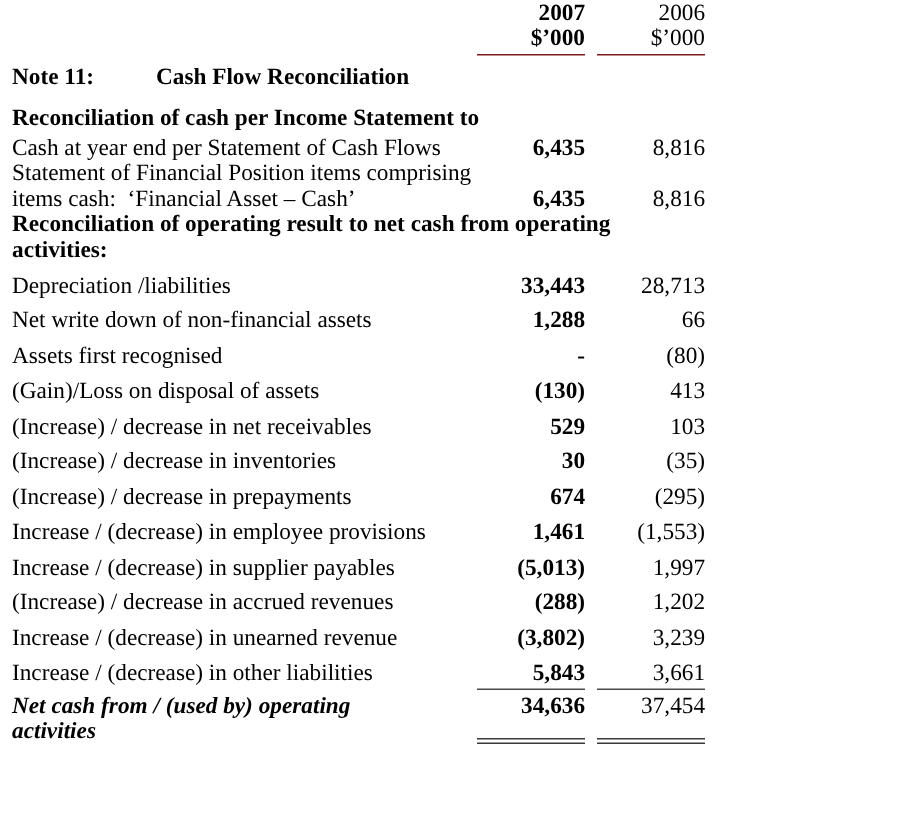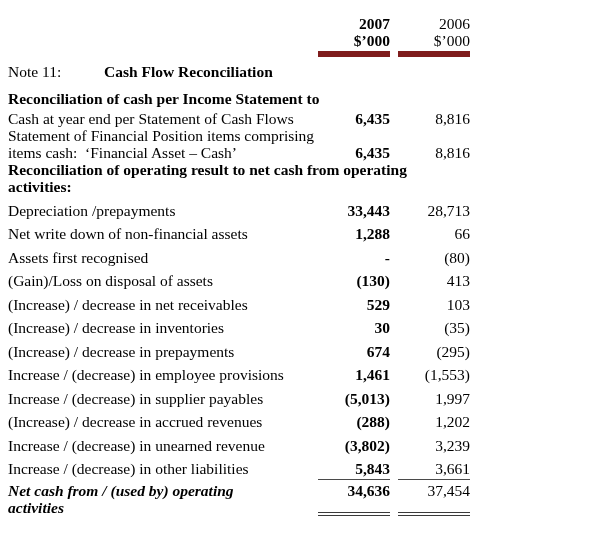--- a/index.html
+++ b/index.html
@@ -5,36 +5,36 @@
   html, body { margin: 0; padding: 0; background: #ffffff; }
   body {
     width: 600px; height: 557px;
     font-family: "Liberation Serif", "DejaVu Serif", serif;
     color: #000; font-size: 15.5px; line-height: 17px;
     overflow: hidden;
   }
   .page {
     box-sizing: border-box;
     width: 600px; height: 470px;
-    padding: 15px 130px 0 8px;
+    padding: 0 130px 0 8px;
   }
   .row { display: flex; align-items: baseline; }
   .label { flex: 1; white-space: pre; }
   .v { width: 72px; text-align: right; flex: none; }
   .v + .v { margin-left: 8px; }
   .b { font-weight: bold; }
   .bold { font-weight: bold; }
   .bi { font-weight: bold; font-style: italic; }
   
   .colhead { display: flex; justify-content: flex-end; }
   .colhead .v { text-align: right; }
-  .unitrow .v { border-bottom: 6px solid #7f1d1d; padding-bottom: 2px; }
+  .unitrow .v { border-bottom: 1px solid #7f1d1d; padding-bottom: 2px; }
   
   .note-line { margin-top: 6px; }
-  .note-label { display: inline-block; width: 96px; font-weight: normal; }
+  .note-label { display: inline-block; width: 96px; font-weight: bold; }
   .note-title { font-weight: bold; }
   
   .heading { font-weight: bold; font-family: Liberation Serif, serif; }
   .h1 { margin-top: 10px; }
   .block1 { margin-top: 3px; }
   
   .mrow { margin-top: 6.5px; }
   .first-mrow { margin-top: 8px; }
   .u1 { border-bottom: 1px solid #4a4a4a; padding-bottom: 2px; }
   .u2 { border-bottom: 4px double #3a3a3a; padding-bottom: 2px; }
@@ -82,21 +82,21 @@
     </div>
   </div>
 
   <div class="heading">
     <div>Reconciliation of operating result to net cash from operating</div>
     <div>activities:</div>
   </div>
 
   <div>
     <div class="row mrow">
-      <div class="label">Depreciation /prepayments</div>
+      <div class="label">Depreciation /liabilities</div>
       <div class="v b">33,443</div>
       <div class="v">28,713</div>
     </div>
     <div class="row mrow">
       <div class="label">Net write down of non-financial assets</div>
       <div class="v b">1,288</div>
       <div class="v">66</div>
     </div>
     <div class="row mrow">
       <div class="label">Assets first recognised</div>

